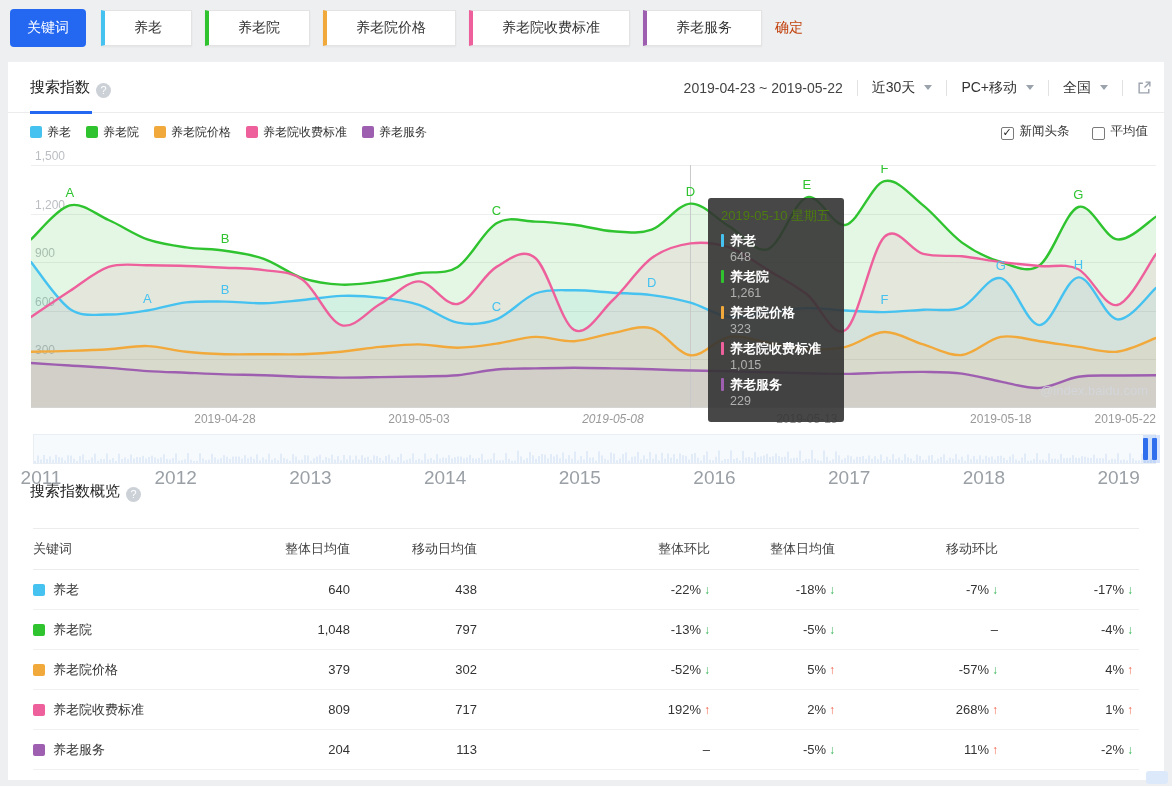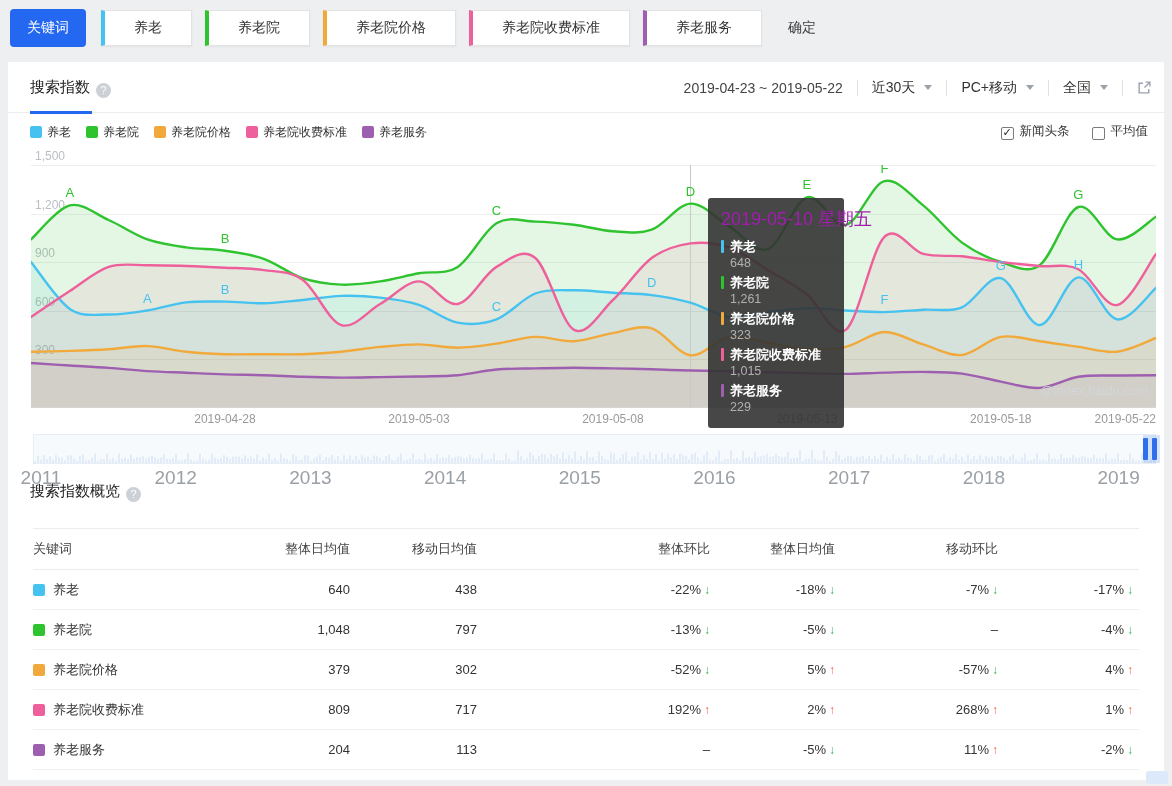--- a/index.html
+++ b/index.html
@@ -3,21 +3,21 @@
 <meta charset="utf-8">
 <style>
   * { box-sizing: border-box; margin: 0; padding: 0; }
   body { background:#edeff1; font-family:"Liberation Sans","DejaVu Sans",sans-serif; }
   .page { position:relative; width:1172px; height:786px; background:#edeff1; overflow:hidden; }
 
   
   .kw-bar { position:absolute; left:10px; top:8px; height:40px; display:flex; align-items:center; }
   .kw-btn { height:38px; padding:0 17px; background:#2468F2; color:#fff; font-size:14px; border:none; border-radius:4px; margin-right:15px; cursor:pointer; }
   .chip { height:36px; background:#fff; border:1px solid #e3e3e3; border-left-width:4px; border-left-style:solid; display:flex; align-items:center; padding:0 29px; margin-right:13px; font-size:14px; color:#333; box-shadow:0 1px 2px rgba(0,0,0,.05); cursor:pointer; white-space:nowrap; }
-  .confirm { color:#404040; font-size:14px; margin-left:13px; cursor:pointer; text-decoration:none; }
+  .confirm { color:#c2410c; font-size:14px; margin-left:0; cursor:pointer; text-decoration:none; }
 
   
   .card { position:absolute; left:8px; top:62px; width:1156px; height:718px; background:#fff; }
   .panel-head { position:absolute; top:0; left:0; right:0; height:51px; border-bottom:1px solid #ececec; }
   .tab { position:absolute; left:22px; top:16px; font-size:15px; color:#222; cursor:pointer; }
   .tab-underline { position:absolute; left:22px; top:49px; width:62px; height:3px; background:#2468F2; }
   .help { display:inline-block; width:15px; height:15px; border-radius:50%; background:#ccd1d7; color:#fff; font-size:11px; line-height:15px; text-align:center; margin-left:6px; vertical-align:-2px; cursor:pointer; }
   .head-controls { position:absolute; right:12px; top:0; height:51px; display:flex; align-items:center; font-size:14px; color:#444; }
   .sep { width:1px; height:16px; background:#e2e2e2; margin:0 14px; }
   .filter { display:flex; align-items:center; cursor:pointer; color:#333; }
@@ -37,21 +37,21 @@
   .chart-area { position:absolute; left:23px; top:103px; width:1125px; height:270px; }
   .gridline { position:absolute; left:0; width:1125px; height:1px; background:#eeeeee; }
   .ylab { position:absolute; left:4px; font-size:12px; color:#babec3; }
   #chart { position:absolute; left:0; top:0; }
   .xlab { position:absolute; top:247px; font-size:12px; color:#999; white-space:nowrap; transform:translateX(-50%); }
   .xlab.last { transform:translateX(-100%); }
   .watermark { position:absolute; right:16px; top:321px; font-size:13px; color:#d3d6da; }
 
   
   .tooltip { position:absolute; left:700px; top:136px; width:136px; background:rgba(51,51,51,0.9); border-radius:3px; padding:9px 13px 10px; z-index:6; }
-  .tt-date { color:#a21caf; font-size:18px; margin-bottom:7px; white-space:nowrap; }
+  .tt-date { color:#4d7c0f; font-size:13px; margin-bottom:7px; white-space:nowrap; }
   .tt-item { margin-bottom:3px; }
   .tt-name { display:flex; align-items:center; color:#fff; font-size:13px; font-weight:bold; line-height:17px; white-space:nowrap; }
   .tt-bar { width:3px; height:13px; margin-right:6px; border-radius:1px; flex:0 0 3px; }
   .tt-val { color:#b0b0b0; font-size:12.5px; margin-left:9px; line-height:16px; }
 
   
   .scrubber { position:absolute; left:25px; top:372px; width:1123px; height:30px; background:#f7fafd; border:1px solid #e9eef5; cursor:pointer; }
   .sel-range { position:absolute; top:0; height:28px; background:rgba(47,111,237,0.18); }
   .handle { position:absolute; width:5px; height:22px; top:3px; background:#2f6fed; border-radius:1px; cursor:ew-resize; }
   .years { position:absolute; left:25px; top:405px; width:1123px; height:18px; }
@@ -198,21 +198,21 @@
           <text x="116.37931034482759" y="137.5" text-anchor="middle" font-size="13" fill="#45C2F0">A</text>
           <text x="193.96551724137933" y="128.60833333333335" text-anchor="middle" font-size="13" fill="#45C2F0">B</text>
           <text x="465.51724137931035" y="146.39166666666665" text-anchor="middle" font-size="13" fill="#45C2F0">C</text>
           <text x="620.6896551724138" y="122.14166666666665" text-anchor="middle" font-size="13" fill="#45C2F0">D</text>
           <text x="853.4482758620691" y="139.11666666666667" text-anchor="middle" font-size="13" fill="#45C2F0">F</text>
           <text x="969.8275862068966" y="105.16666666666666" text-anchor="middle" font-size="13" fill="#45C2F0">G</text>
           <text x="1047.4137931034484" y="104.35833333333335" text-anchor="middle" font-size="13" fill="#45C2F0">H</text>
         </svg>
         <div class="xlab" style="left: 193.966px;">2019-04-28</div>
         <div class="xlab" style="left: 387.931px;">2019-05-03</div>
-        <div class="xlab" style="left: 581.897px;">2019-05-08</div>
+        <div class="xlab" style="left: 581.897px; font-style: italic;">2019-05-08</div>
         <div class="xlab" style="left: 775.862px;">2019-05-13</div>
         <div class="xlab" style="left: 969.828px;">2019-05-18</div>
         <div class="xlab last" style="left: 1125px;">2019-05-22</div>
       </div>
     <div class="watermark">@index.baidu.com</div>
 
     <div class="tooltip">
       <div class="tt-date">2019-05-10 星期五</div>
       <div id="ttItems">
           <div class="tt-item">

